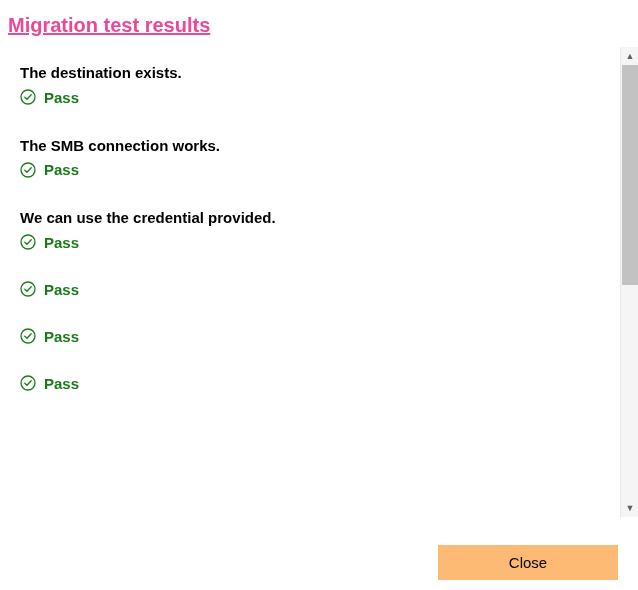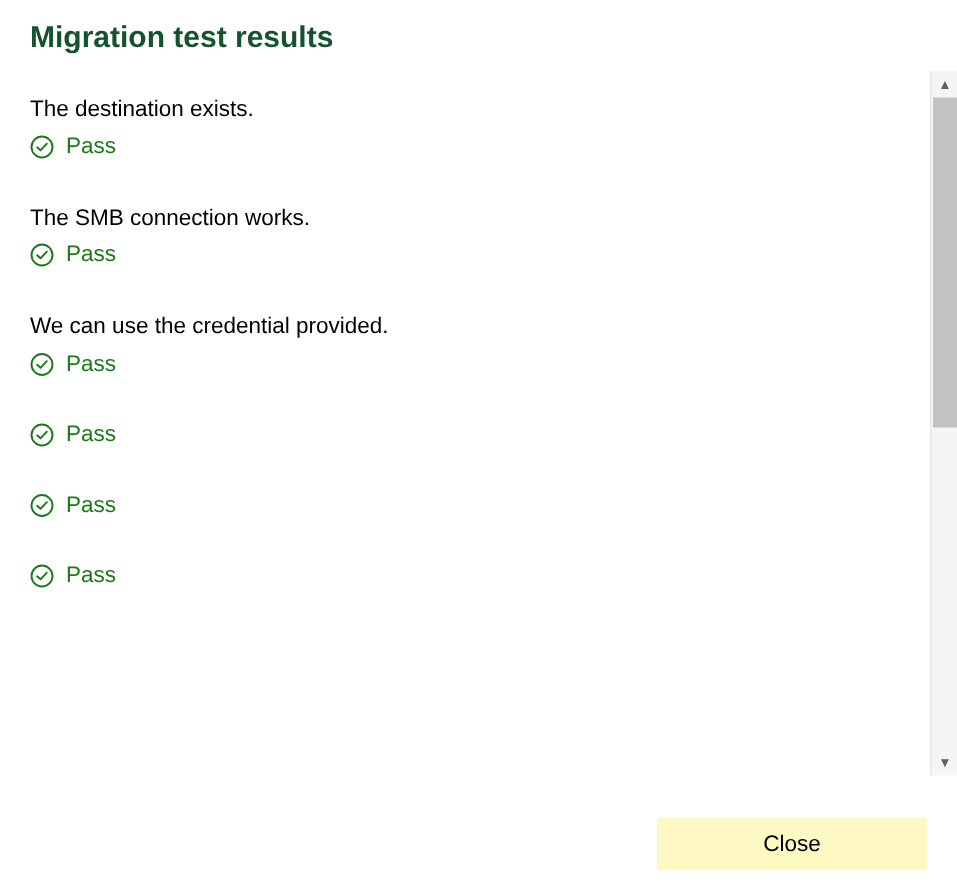--- a/index.html
+++ b/index.html
@@ -11,45 +11,47 @@
       font-family: 'Segoe UI', -apple-system, sans-serif;
       width: 638px;
       height: 590px;
       background: #ffffff;
       position: relative;
       overflow: hidden;
     }
     .dialog-title {
       font-size: 20px;
       font-weight: 600;
-      color: #14532d;
-      padding: 14px 20px 10px 20px;
+      color: #ec4899;
+      padding: 14px 20px 10px 8px;
+      text-decoration: underline;
     }
     .content-wrapper {
       display: flex;
       height: 470px;
       position: relative;
     }
     .scroll-content {
       flex: 1;
       padding: 16px 20px 8px 20px;
       overflow: hidden;
+      font-weight: bold;
     }
     .result-item {
       margin-bottom: 30px;
     }
     .result-description {
       font-size: 15px;
       color: #000000;
       margin-bottom: 6px;
       line-height: 1.3;
     }
     .result-status {
       display: flex;
-      align-items: flex-end;
+      align-items: center;
       gap: 8px;
     }
     .status-icon {
       width: 16px;
       height: 16px;
       display: inline-flex;
       align-items: center;
       justify-content: center;
     }
     .status-icon svg {
@@ -93,21 +95,21 @@
       left: 1px;
       height: 220px;
       cursor: pointer;
     }
     .footer {
       position: absolute;
       bottom: 10px;
       right: 20px;
     }
     .close-button {
-      background: #fef9c3;
+      background: #fdba74;
       border: none;
       font-family: inherit;
       font-size: 15px;
       color: #000000;
       padding: 9px 12px;
       width: 180px;
       text-align: center;
       cursor: pointer;
     }
   </style>

